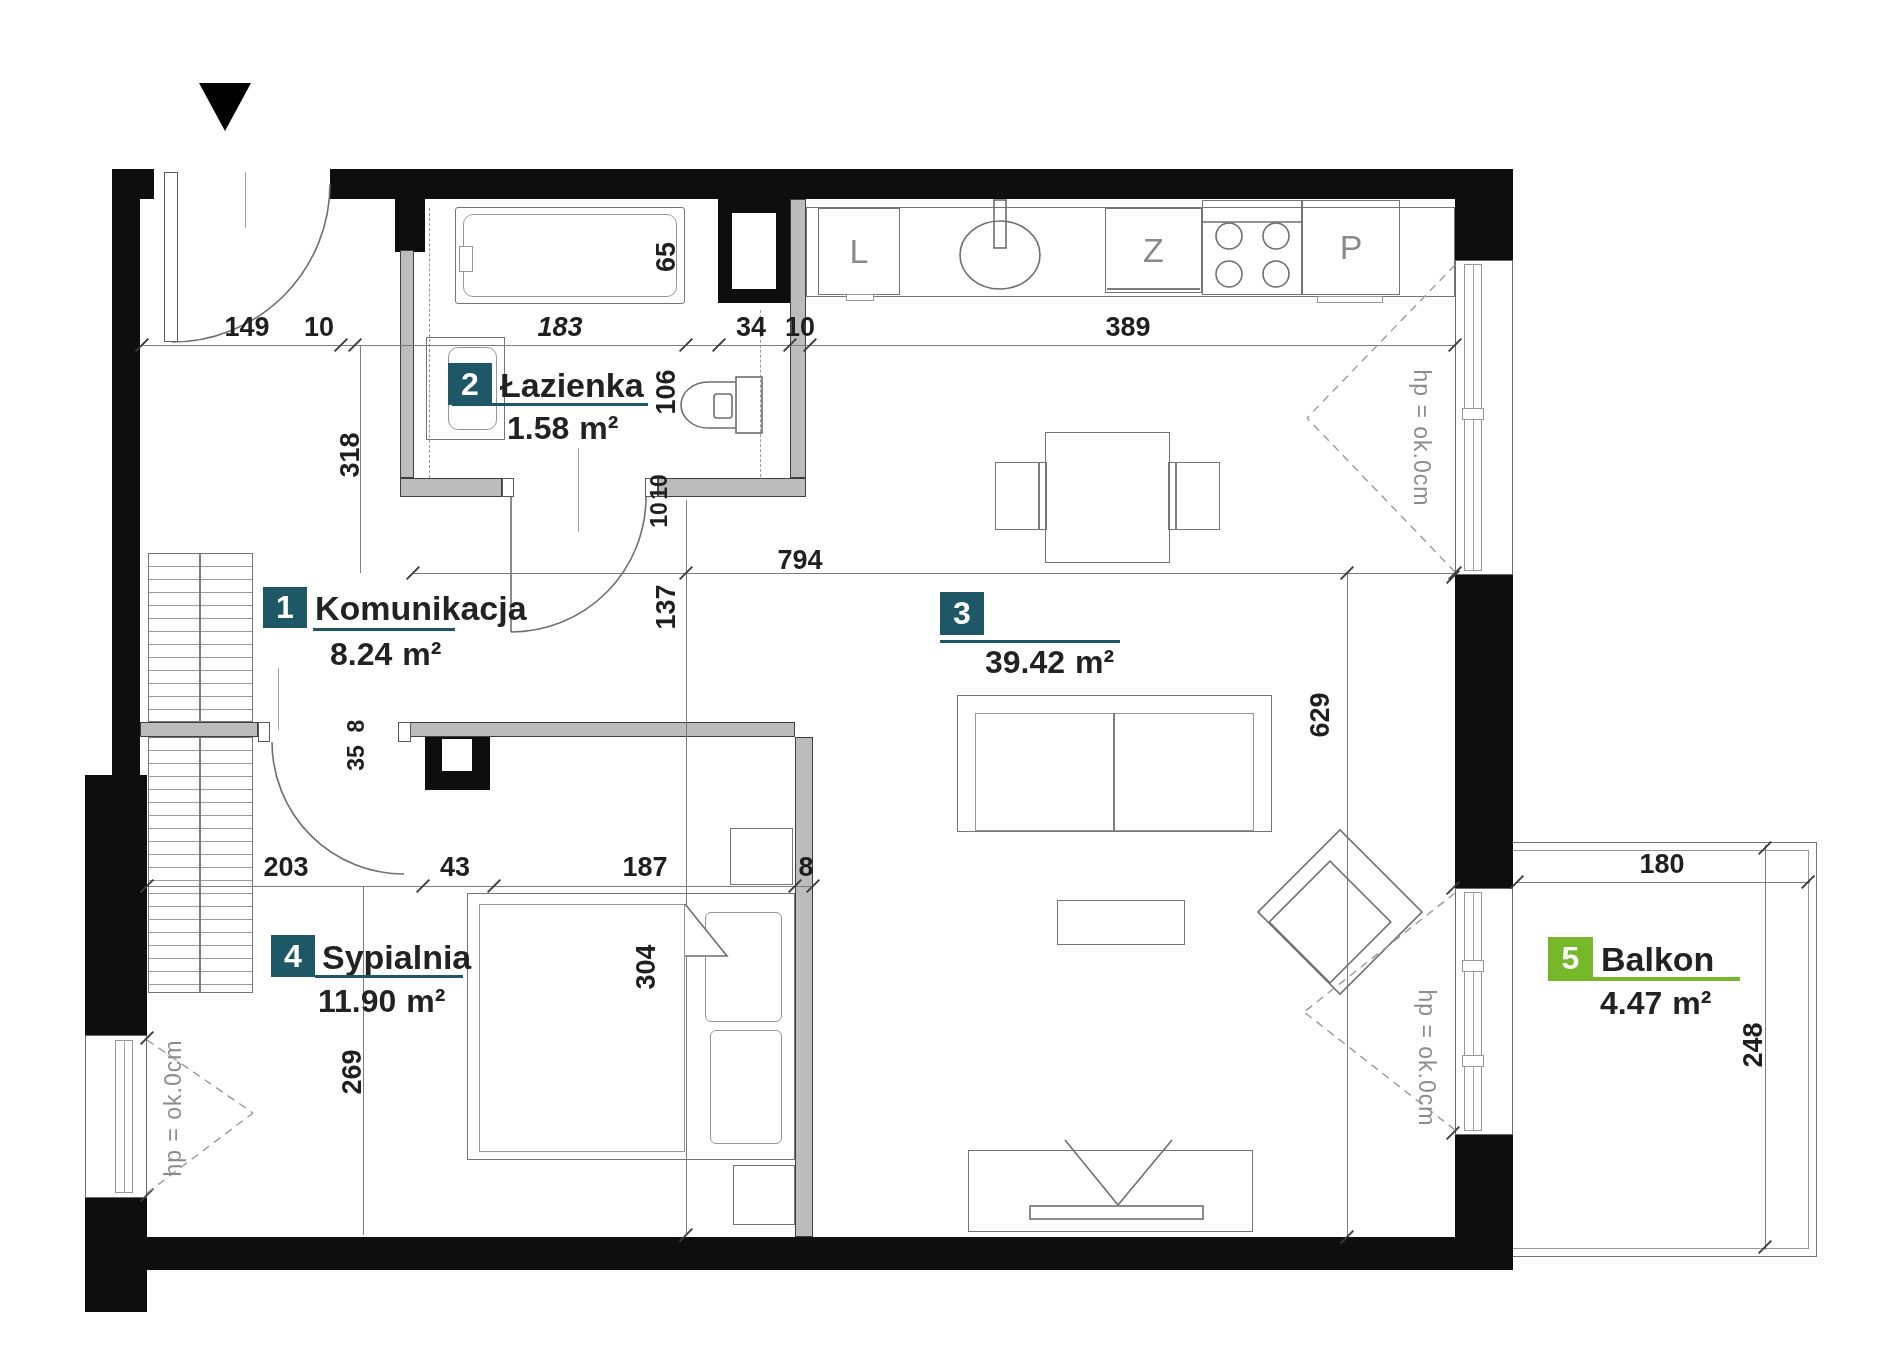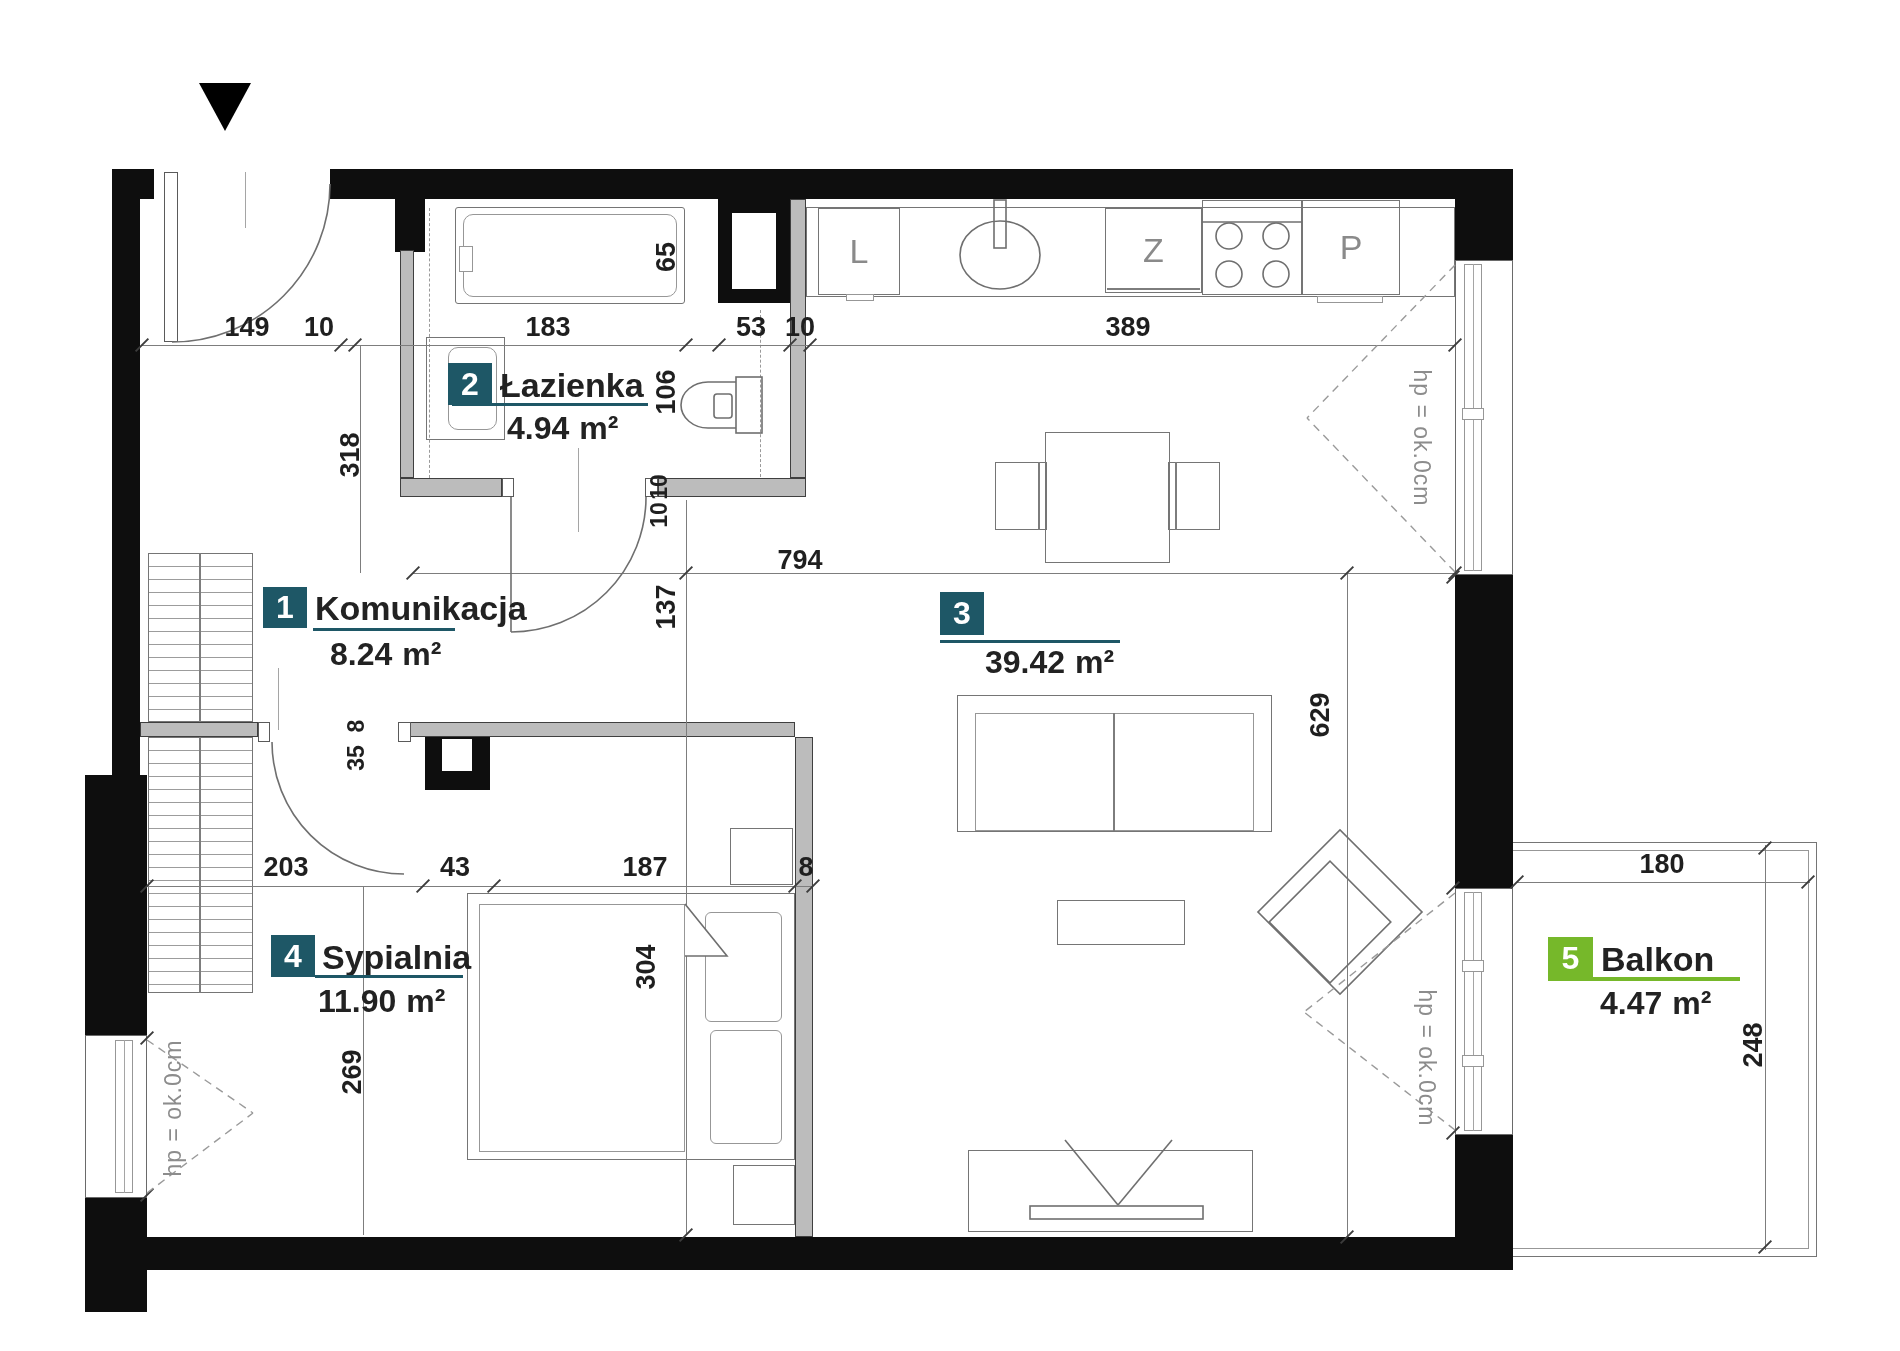--- a/index.html
+++ b/index.html
@@ -216,21 +216,21 @@
     </div>
   <div class="rname" style="left:315px;top:589px;">Komunikacja</div>
   <div class="uline" style="left:313px;top:628px;width:142px;background:#1e5766;"></div>
   <div class="rarea" style="left:330px;top:636px;"><span>8.24</span><span class="unit">m²</span></div>
 
   <div class="badge" style="left:448px;top:363px;width:44px;height:42px;background:#1e5766;">
       <span>2</span>
     </div>
   <div class="rname" style="left:500px;top:366px;">Łazienka</div>
   <div class="uline" style="left:452px;top:403px;width:196px;background:#1e5766;"></div>
-  <div class="rarea" style="left:507px;top:410px;"><span>4.94</span><span class="unit">m²</span></div>
+  <div class="rarea" style="left:507px;top:410px;"><span>1.58</span><span class="unit">m²</span></div>
 
   <div class="badge" style="left:940px;top:592px;width:44px;height:43px;background:#1e5766;">
       <span>3</span>
     </div>
   <div class="uline" style="left:940px;top:640px;width:180px;background:#1e5766;"></div>
   <div class="rarea" style="left:985px;top:644px;"><span>39.42</span><span class="unit">m²</span></div>
 
   <div class="badge" style="left:271px;top:935px;width:44px;height:42px;background:#1e5766;">
       <span>4</span>
     </div>
@@ -240,22 +240,22 @@
 
   <div class="badge" style="left:1548px;top:937px;width:45px;height:43px;background:#76b82a;">
       <span>5</span>
     </div>
   <div class="rname" style="left:1601px;top:940px;">Balkon</div>
   <div class="uline" style="left:1548px;top:977px;width:192px;height:4px;background:#76b82a;"></div>
   <div class="rarea" style="left:1600px;top:985px;"><span>4.47</span><span class="unit">m²</span></div>
 
   <div class="hdim" style="left:247px;top:312px;text-align:center;">149</div>
   <div class="hdim" style="left:319px;top:312px;">10</div>
-  <div class="hdim" style="left:548px;top:312px;">183</div>
-  <div class="hdim" style="left:751px;top:312px;">53</div>
+  <div class="hdim" style="left:560px;top:312px;font-style:italic;">183</div>
+  <div class="hdim" style="left:751px;top:312px;">34</div>
   <div class="hdim" style="left:800px;top:312px;">10</div>
   <div class="hdim" style="left:1128px;top:312px;">389</div>
 
   <div class="hdim" style="left:286px;top:852px;">203</div>
   <div class="hdim" style="left:455px;top:852px;">43</div>
   <div class="hdim" style="left:645px;top:852px;">187</div>
   <div class="hdim" style="left:806px;top:852px;">8</div>
 
   <div class="hdim" style="left:800px;top:545px;">794</div>
   <div class="hdim" style="left:1662px;top:849px;">180</div>

